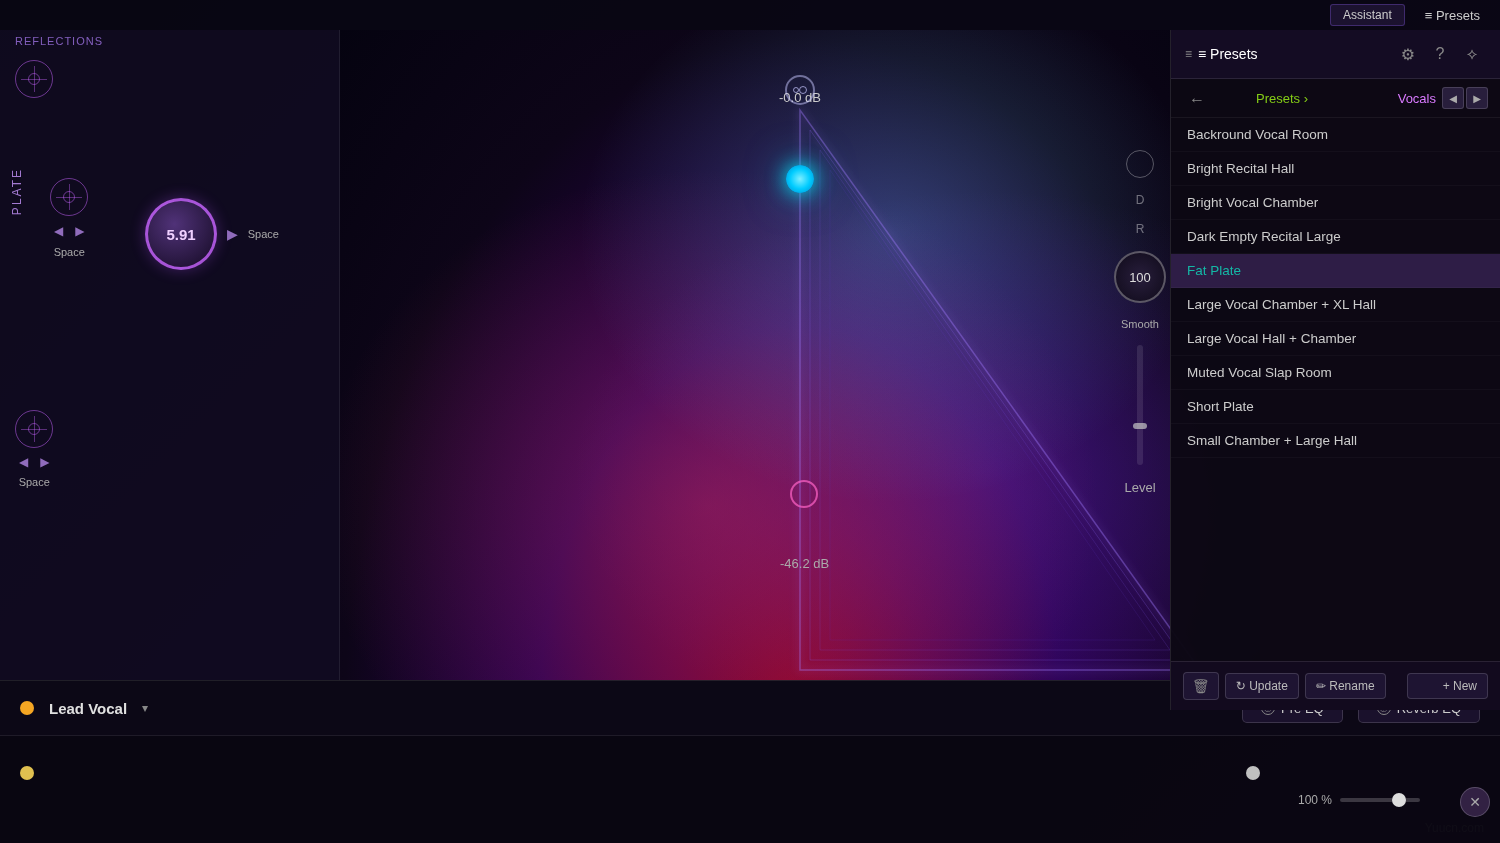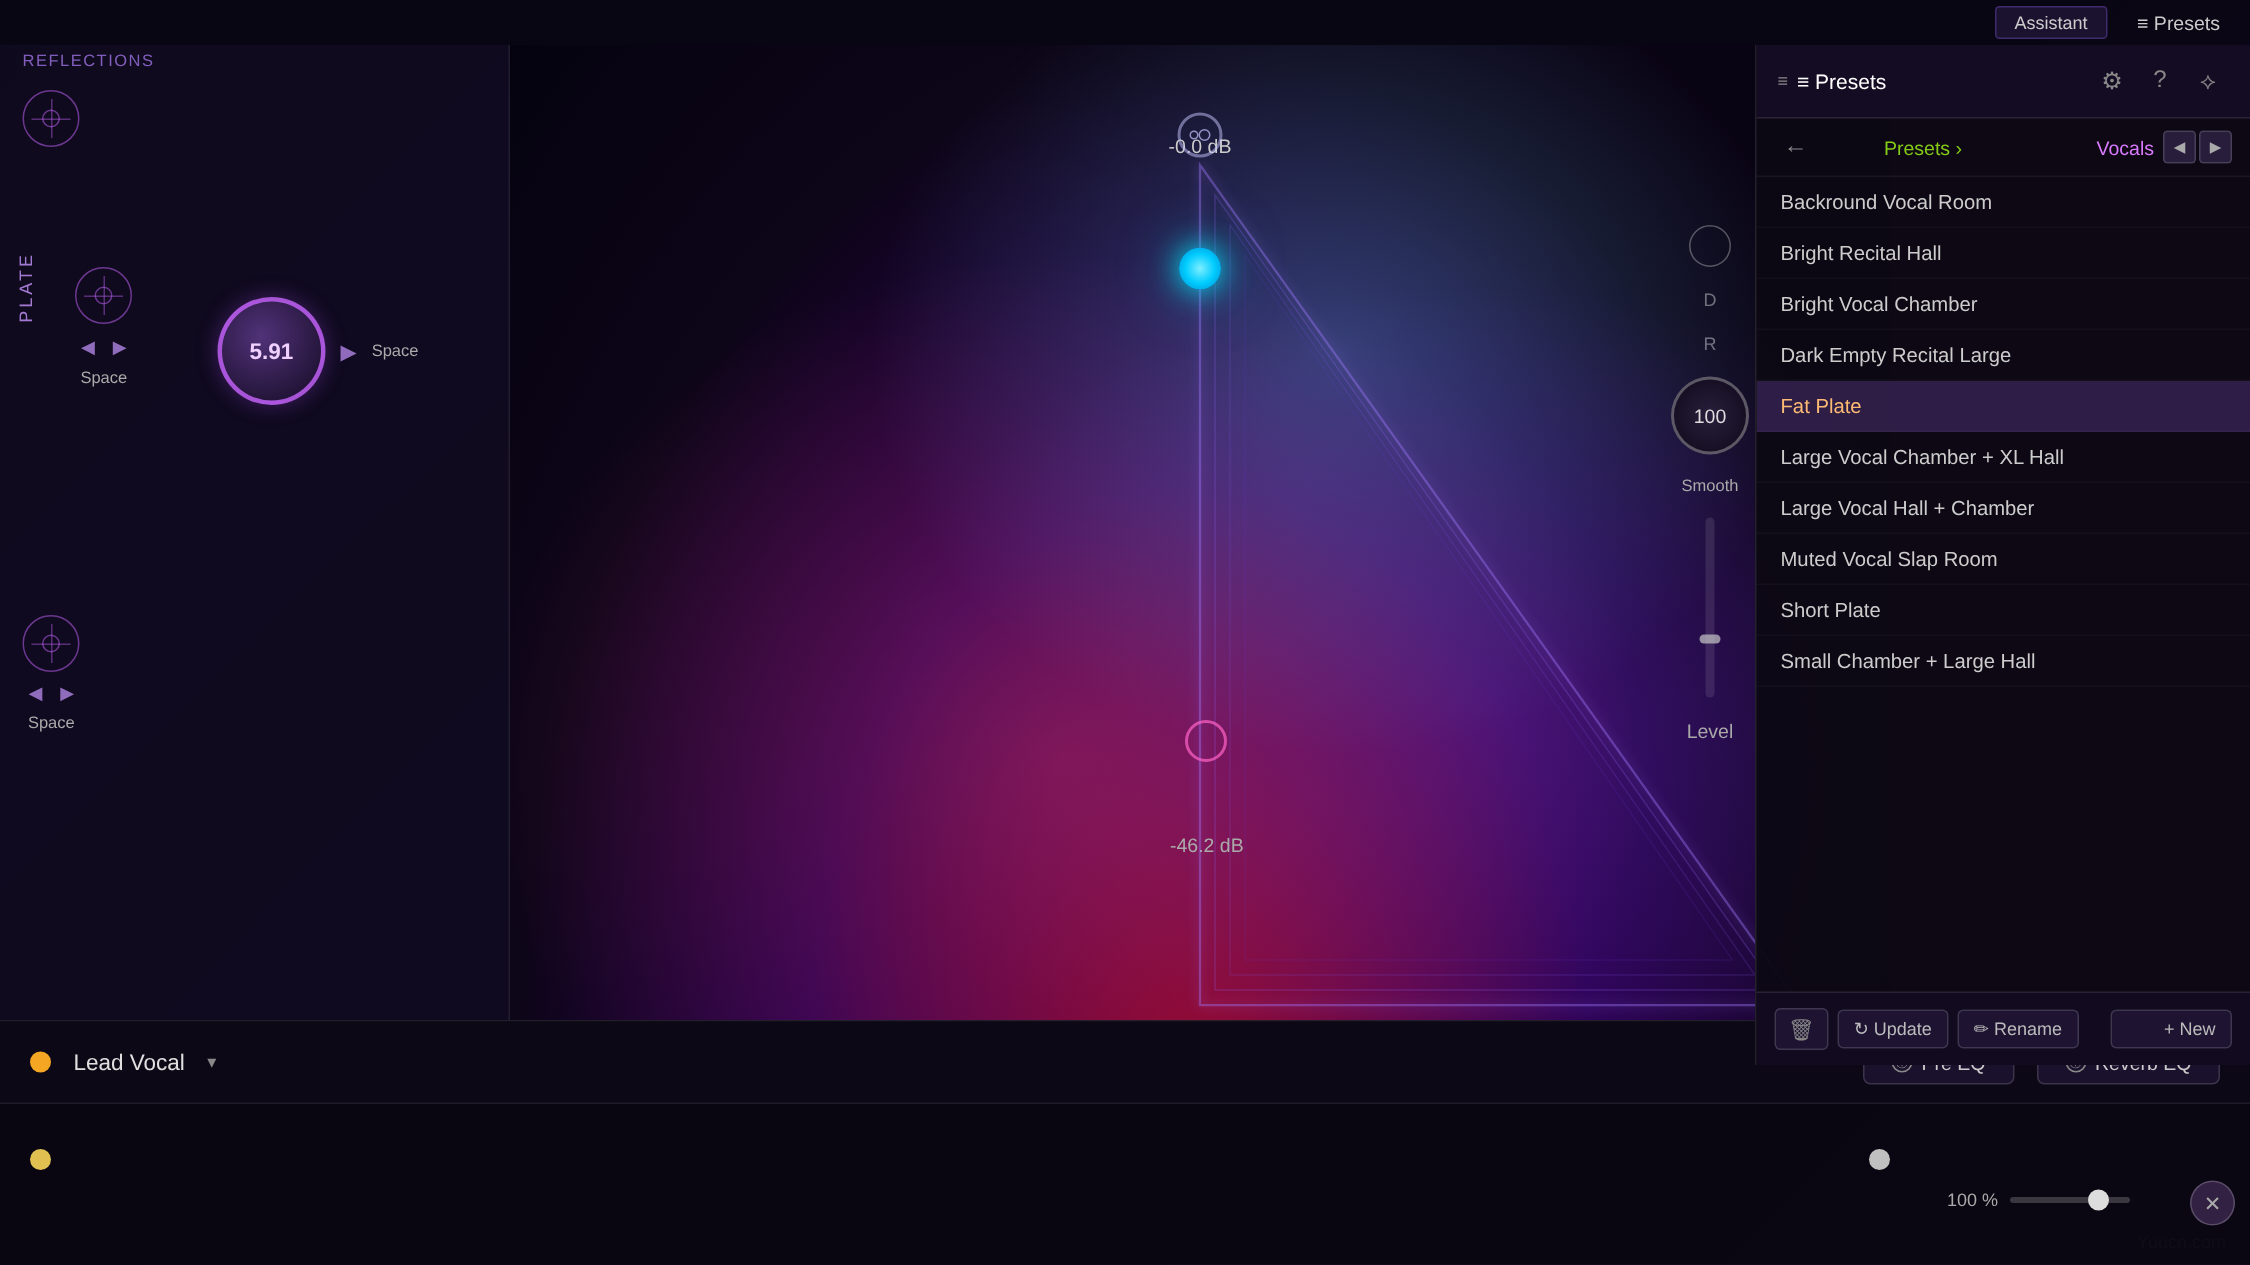--- a/index.html
+++ b/index.html
@@ -241,21 +241,21 @@
       padding: 9px 16px;
       color: #ccc;
       font-size: 13.5px;
       cursor: pointer;
       border-bottom: 1px solid rgba(255,255,255,0.03);
       transition: background 0.1s;
     }
 
     .preset-item.active {
       background: rgba(80, 50, 120, 0.5);
-      color: #fdba74;
+      color: #14b8a6;
     }
 
     .presets-footer {
       position: absolute;
       bottom: 0;
       left: 0;
       right: 0;
       background: rgba(18, 10, 30, 1);
       padding: 10px 12px;
       display: flex;
@@ -364,21 +364,21 @@
     .track-dot {
       width: 14px;
       height: 14px;
       border-radius: 50%;
       background: #f5a623;
     }
 
     .track-name {
       color: #e0e0e0;
       font-size: 15px;
-      font-weight: 400;
+      font-weight: 700;
       text-align: center;
     }
 
     .dropdown-arrow {
       color: #888;
       font-size: 12px;
       cursor: pointer;
     }
 
     .eq-tabs {

